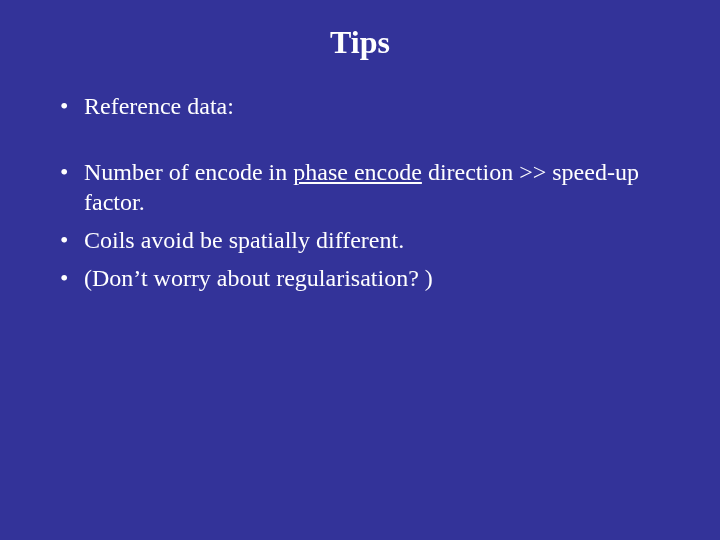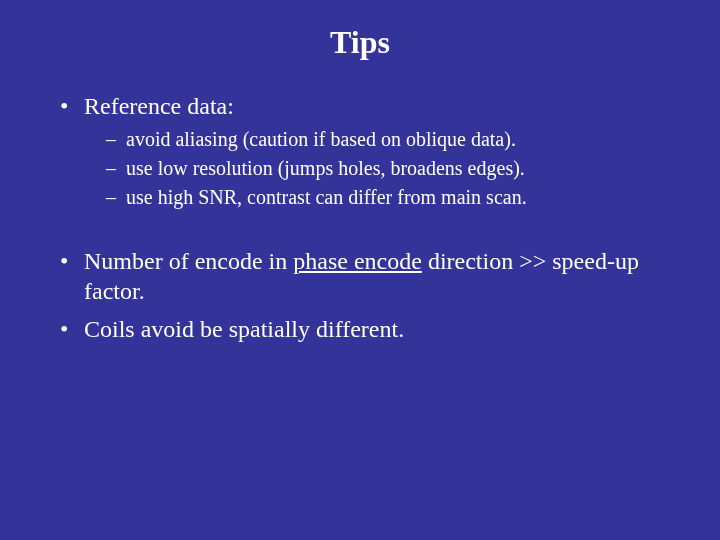--- a/index.html
+++ b/index.html
@@ -72,28 +72,24 @@
 </style>
 </head>
 <body>
 
 <div class="slide">
   <div class="title">Tips</div>
   <div class="content">
     <ul class="lvl1">
       <li>
         <span>Reference data:</span>
-        <ul class="lvl2">
-          <li><span>avoid aliasing (caution if based on oblique data).</span></li>
-          <li><span>use low resolution (jumps holes, broadens edges).</span></li>
-          <li><span>use high SNR, contrast can differ from main scan.</span></li>
-        </ul>
       </li>
     </ul>
     <div class="spacer"></div>
     <ul class="lvl1">
       <li>
         <span>Number of encode in </span><span class="underline">phase encode</span><span> direction &gt;&gt; speed-up factor.</span>
       </li>
       <li><span>Coils avoid be spatially different.</span></li>
+      <li><span>(Don’t worry about regularisation? )</span></li>
     </ul>
   </div>
 </div>
 
 </body></html>

